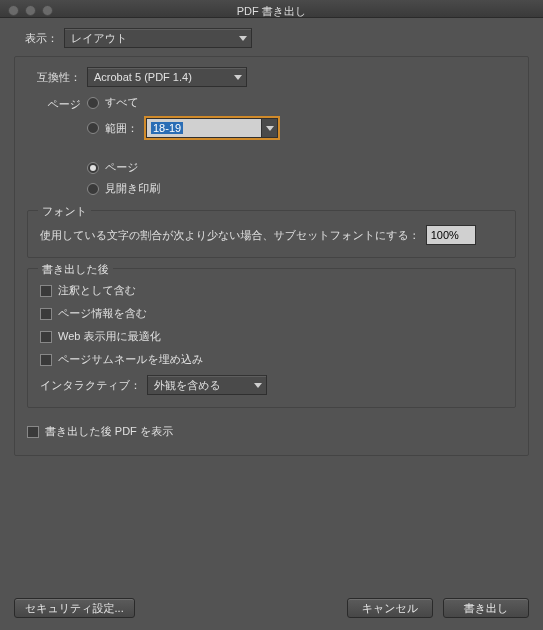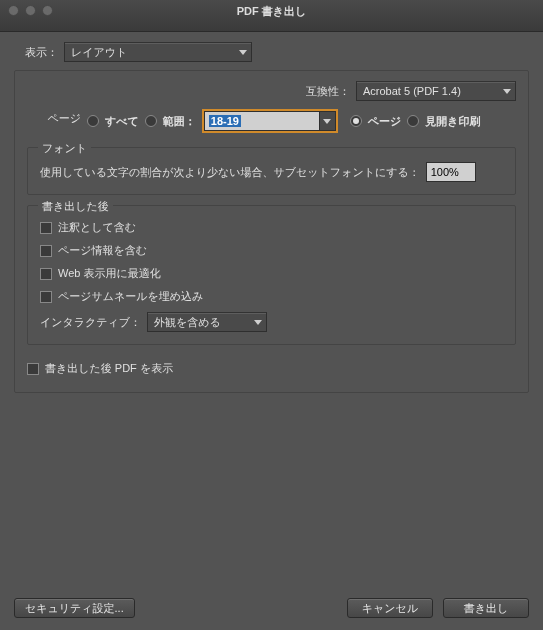--- a/index.html
+++ b/index.html
@@ -5,28 +5,27 @@
 * { box-sizing: border-box; margin: 0; padding: 0; }
 body {
   width: 543px; height: 630px;
   background: #535353;
   font-family: "Hiragino Kaku Gothic Pro", "Meiryo", sans-serif;
   font-size: 11px;
   color: #e0e0e0;
   overflow: hidden;
 }
 .titlebar {
-  height: 32px;
+  height: 18px;
   background: linear-gradient(#4a4a4a, #3a3a3a);
   border-bottom: 1px solid #2a2a2a;
   text-align: center;
   line-height: 22px;
   color: #ddd;
   position: relative;
-  font-weight: bold;
 }
 .traffic {
   position: absolute; left: 8px; top: 5px;
   display: flex; gap: 6px;
 }
 .traffic span {
   width: 11px; height: 11px; border-radius: 50%;
   background: #6a6a6a; border: 1px solid #454545;
 }
 .row { display: flex; align-items: center; gap: 6px; }
@@ -142,31 +141,31 @@
 <div class="row" style="padding:10px 0 8px 18px;">
   <span class="label-r" style="width:40px;">表示：</span>
   <div class="select" style="width:188px;">
     <span>レイアウト</span>
     <span class="arrow"></span>
   </div>
 </div>
 
 <div class="group" style="padding-top:10px; padding-bottom:16px;">
 
-  <div class="row" style="margin-bottom:8px;justify-content:flex-end;">
+  <div class="row" style="margin-bottom:8px;">
     <span class="label-r" style="width:54px;">互換性：</span>
     <div class="select" style="width:160px;">
       <span>Acrobat 5 (PDF 1.4)</span>
       <span class="arrow"></span>
     </div>
   </div>
 
   <div class="row" style="align-items:flex-start;">
     <span class="label-r" style="width:54px; padding-top:2px;">ページ</span>
-    <div style="display:flex; flex-direction:row; gap:6px;font-weight:bold;">
+    <div style="display:flex; flex-direction:column; gap:6px;">
       <div class="row">
         <span class="radio"></span>
         <span>すべて</span>
       </div>
       <div class="row">
         <span class="radio"></span>
         <span>範囲：</span>
         <span class="range-wrap">
           <span class="text-input" style="width:116px;">
             <span>18-19</span>

